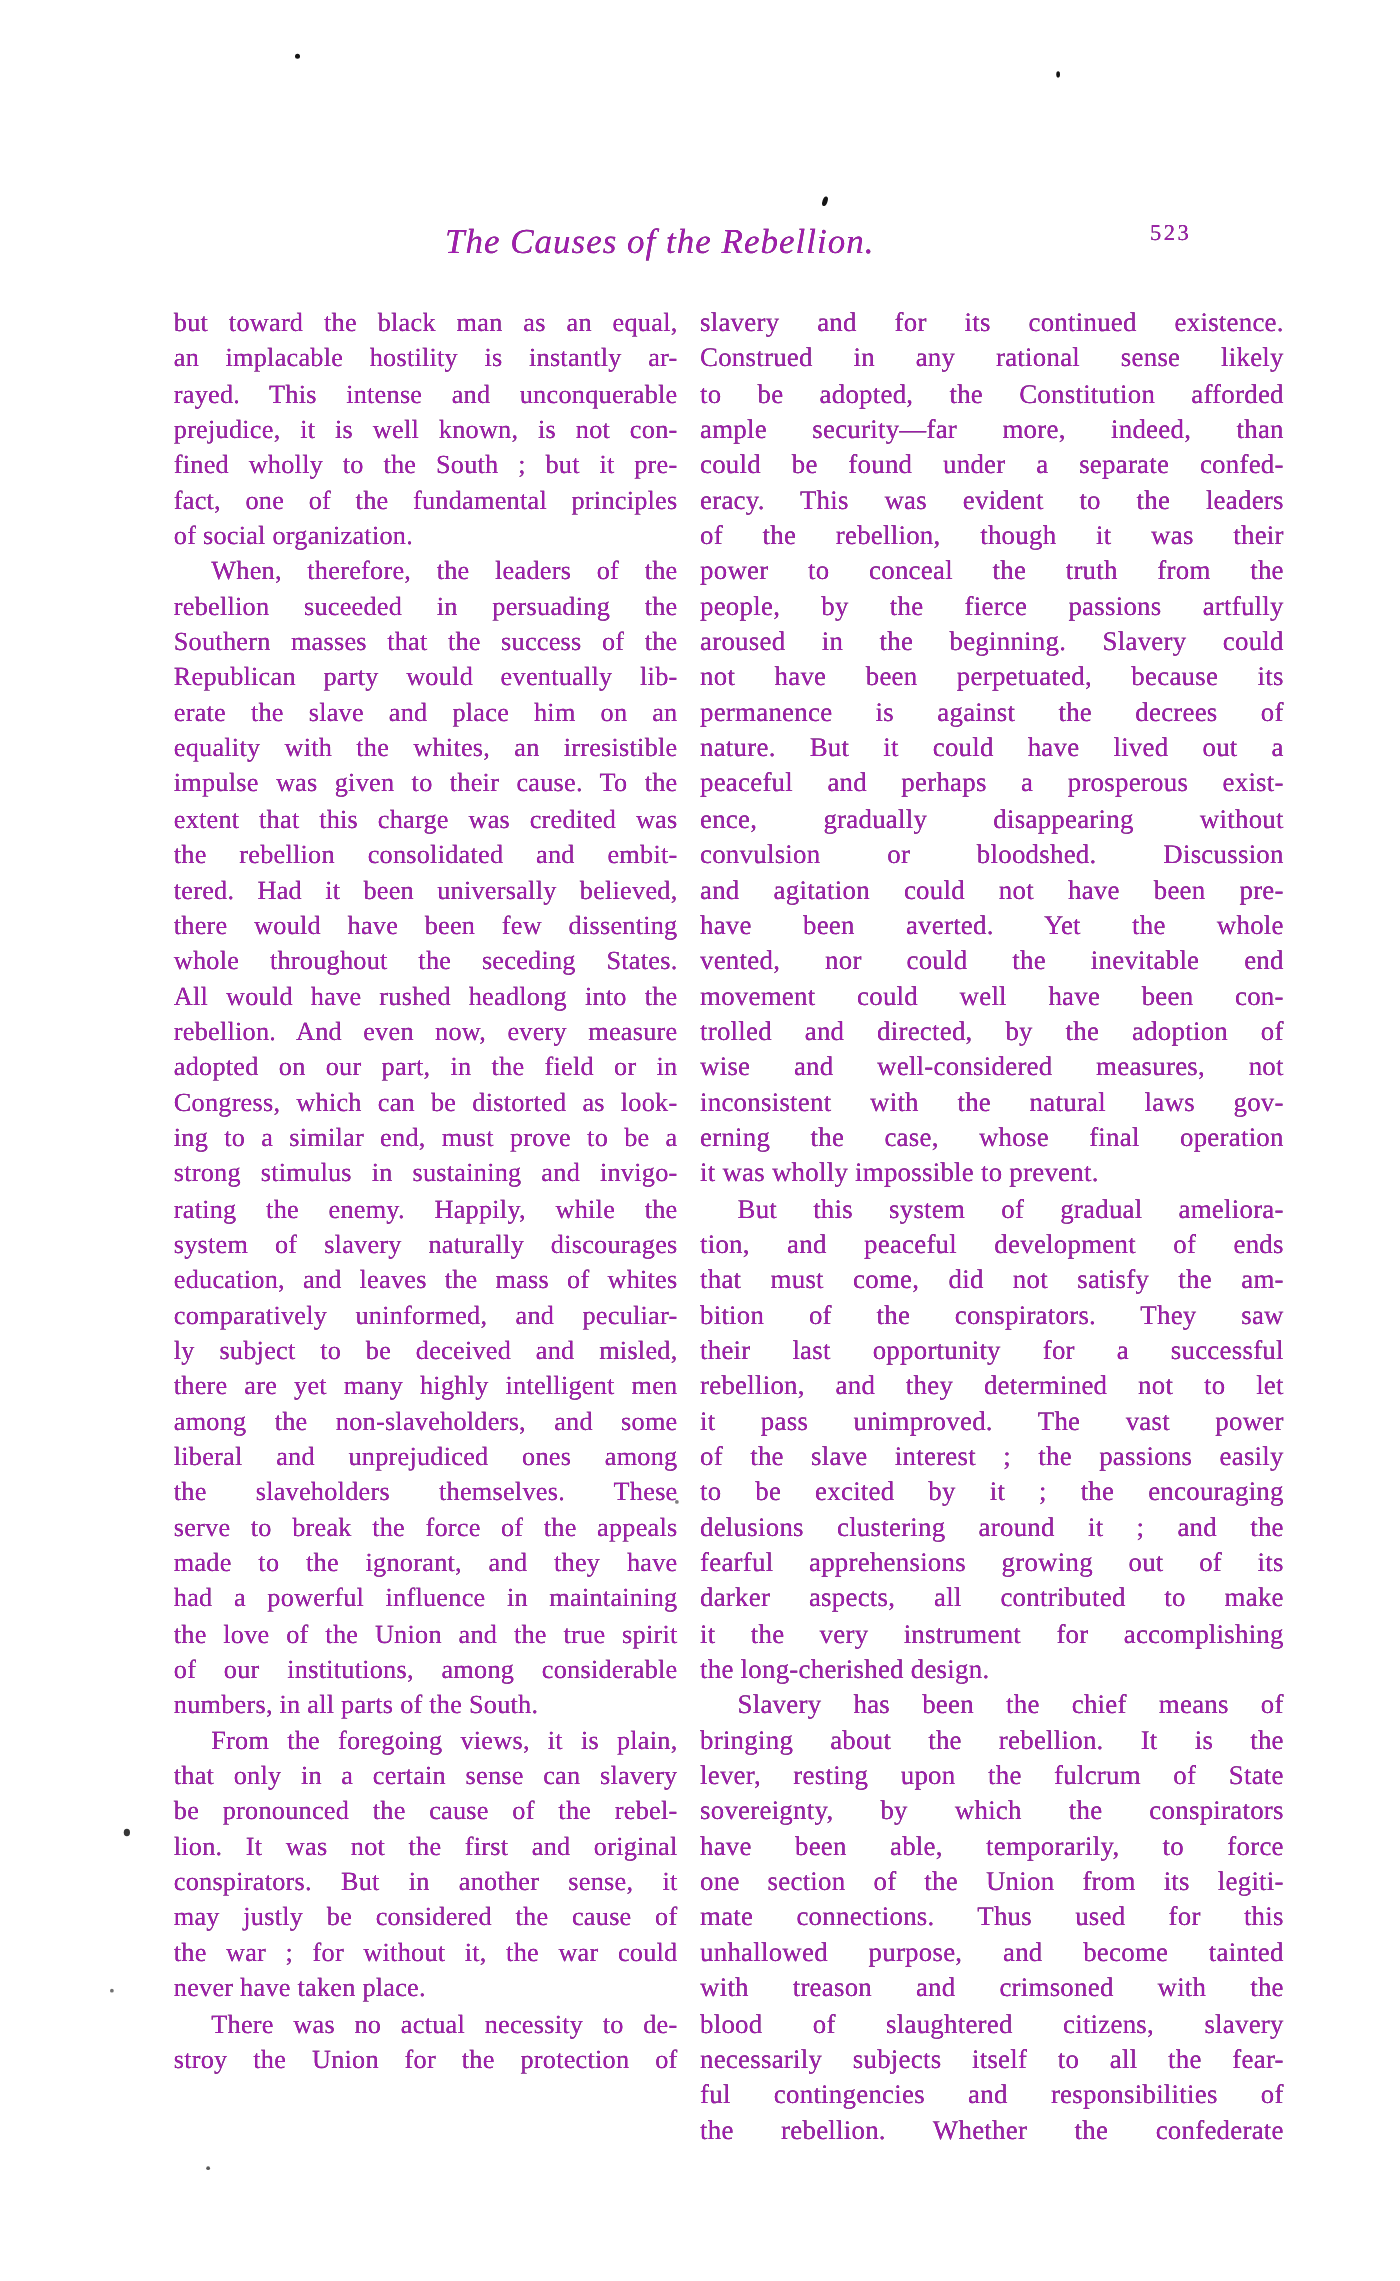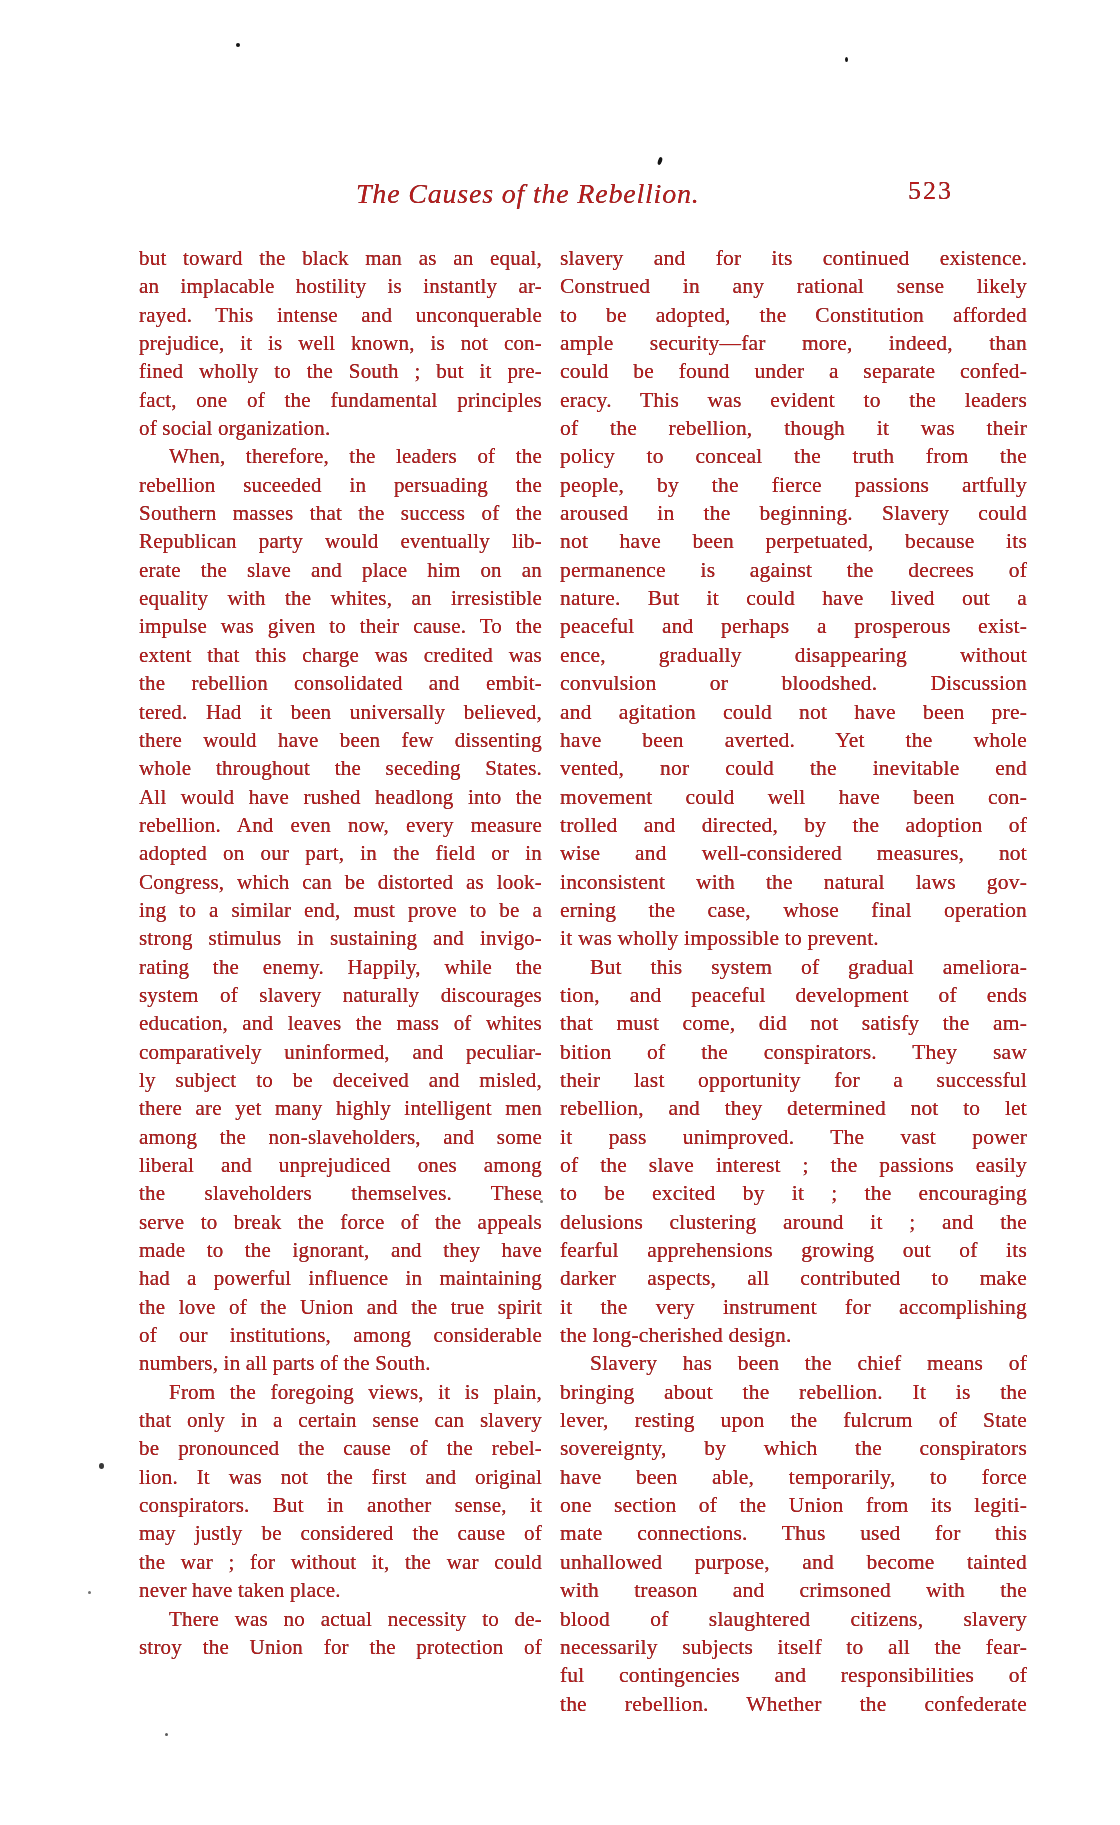--- a/index.html
+++ b/index.html
@@ -2,38 +2,38 @@
 <html><head>
 <meta charset="utf-8">
 <style>
   html, body { margin: 0; padding: 0; background: #ffffff; }
   .page {
     position: relative;
     width: 1120px;
     height: 1825px;
     background: #ffffff;
     font-family: "Liberation Serif", "DejaVu Serif", serif;
-    color: #b91c1c;
+    color: #a21caf;
     overflow: hidden;
   }
   .header-title {
     position: absolute;
     left: 356px;
     top: 178px;
     font-style: italic;
     font-size: 28px;
     letter-spacing: 0.8px;
     white-space: nowrap;
     text-shadow: 0 0 0.5px rgba(20,20,20,0.85);
   }
   .page-number {
     position: absolute;
     right: 167px;
     top: 176px;
-    font-size: 26px;
+    font-size: 18px;
     letter-spacing: 2px;
     text-shadow: 0 0 0.5px rgba(20,20,20,0.85);
   }
   .columns {
     position: absolute;
     left: 139px;
     top: 244px;
     width: 888px;
     display: flex;
   }
@@ -129,21 +129,21 @@
       </div>
     <div class="column column-right">
         <div class="paragraph">
           <div class="line">slavery and for its continued existence.</div>
           <div class="line">Construed in any rational sense likely</div>
           <div class="line">to be adopted, the Constitution afforded</div>
           <div class="line">ample security—far more, indeed, than</div>
           <div class="line">could be found under a separate confed-</div>
           <div class="line">eracy. This was evident to the leaders</div>
           <div class="line">of the rebellion, though it was their</div>
-          <div class="line">policy to conceal the truth from the</div>
+          <div class="line">power to conceal the truth from the</div>
           <div class="line">people, by the fierce passions artfully</div>
           <div class="line">aroused in the beginning. Slavery could</div>
           <div class="line">not have been perpetuated, because its</div>
           <div class="line">permanence is against the decrees of</div>
           <div class="line">nature. But it could have lived out a</div>
           <div class="line">peaceful and perhaps a prosperous exist-</div>
           <div class="line">ence, gradually disappearing without</div>
           <div class="line">convulsion or bloodshed. Discussion</div>
           <div class="line">and agitation could not have been pre-</div>
           <div class="line">have been averted. Yet the whole</div>

